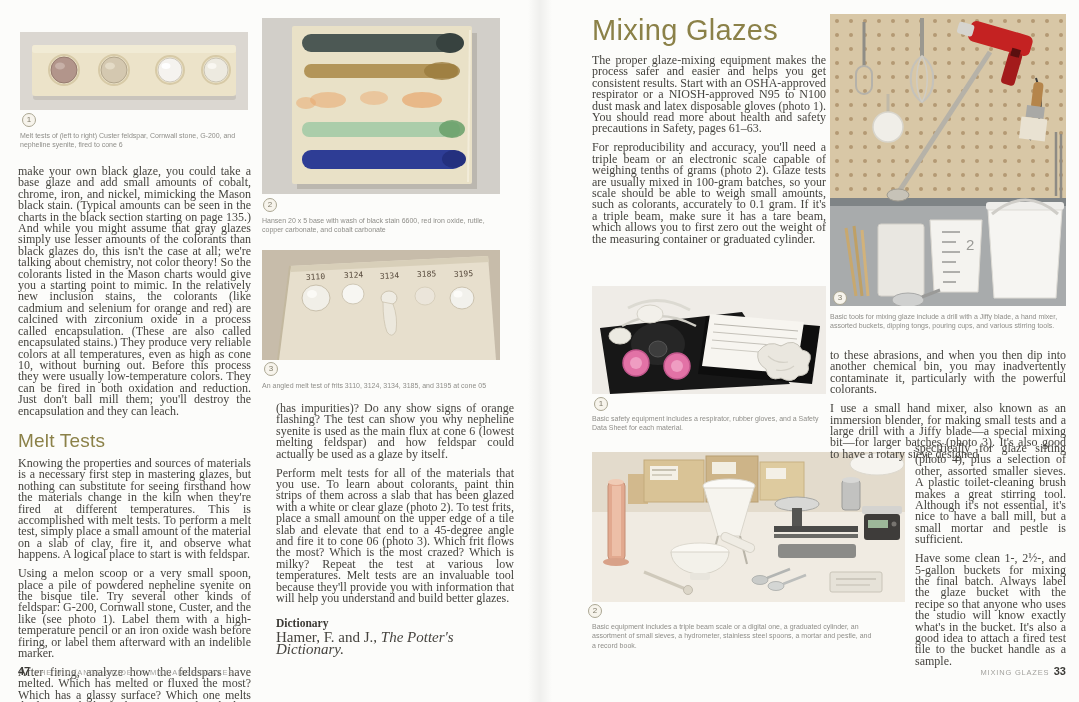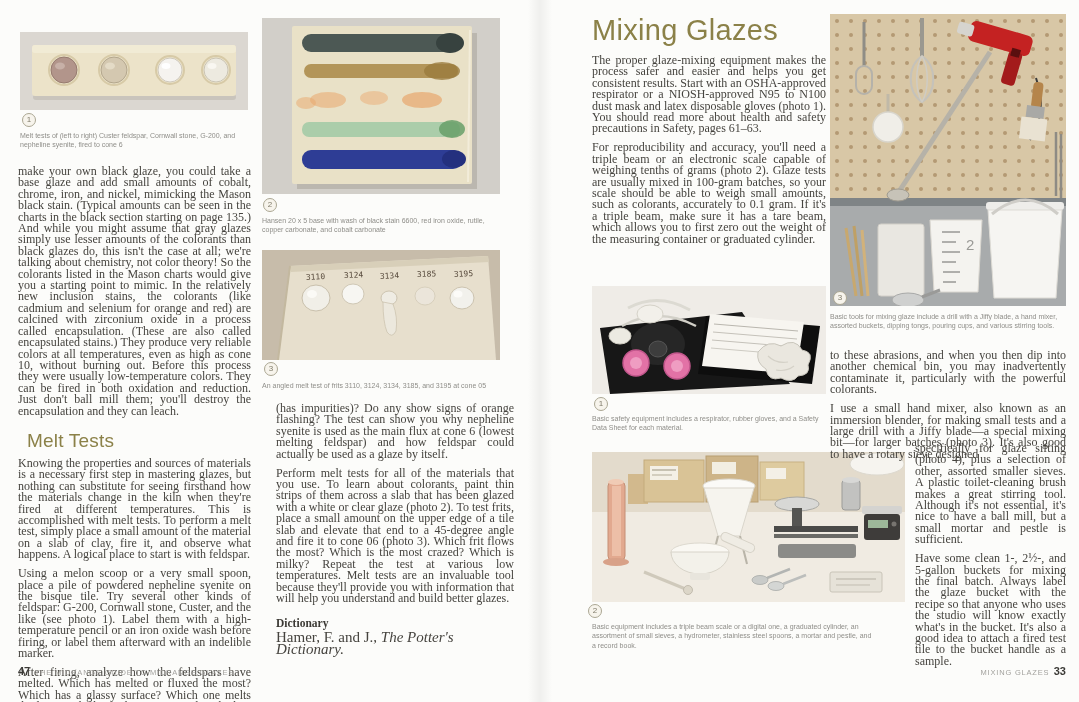--- a/index.html
+++ b/index.html
@@ -13,21 +13,21 @@
          border:1px solid #aba793;box-sizing:border-box;color:#7f7b6a;
          font:8px/12px "Liberation Sans",sans-serif;text-align:center;}
   .cap{position:absolute;font-family:"Liberation Sans",sans-serif;font-size:7px;line-height:9.4px;
        color:#8f8e89;}
   .col{position:absolute;}
   .col p{margin:0 0 7.5px 0;font-size:12px;line-height:11.4px;color:#45433e;
          text-align:justify;font-family:"Liberation Serif",serif;}
   h1.page-head{font-family:"Liberation Sans",sans-serif;font-weight:400;font-size:29px;
                color:#8b8148;margin:0 0 8px 0;letter-spacing:0.3px;}
   h2.section{font-family:"Liberation Sans",sans-serif;font-weight:400;font-size:19px;
-             color:#8b8148;margin:13px 0 6px 9px;letter-spacing:0.2px;}
+             color:#8b8148;margin:13px 0 6px 0;letter-spacing:0.2px;}
   h3.ref{font-family:"Liberation Serif",serif;font-weight:700;font-size:11.5px;color:#3c3a35;
          margin:13px 0 3px 0;}
   .refline{font-size:15px;line-height:11.4px;color:#45433e;font-family:"Liberation Serif",serif;}
   .footer{position:absolute;font-family:"Liberation Sans",sans-serif;white-space:nowrap;}
   .fnum{font-weight:700;font-size:11px;color:#3b3a36;}
   .ftext{font-size:7.5px;color:#a3a29e;letter-spacing:0.8px;}
 </style>
 </head>
 <body>
 

